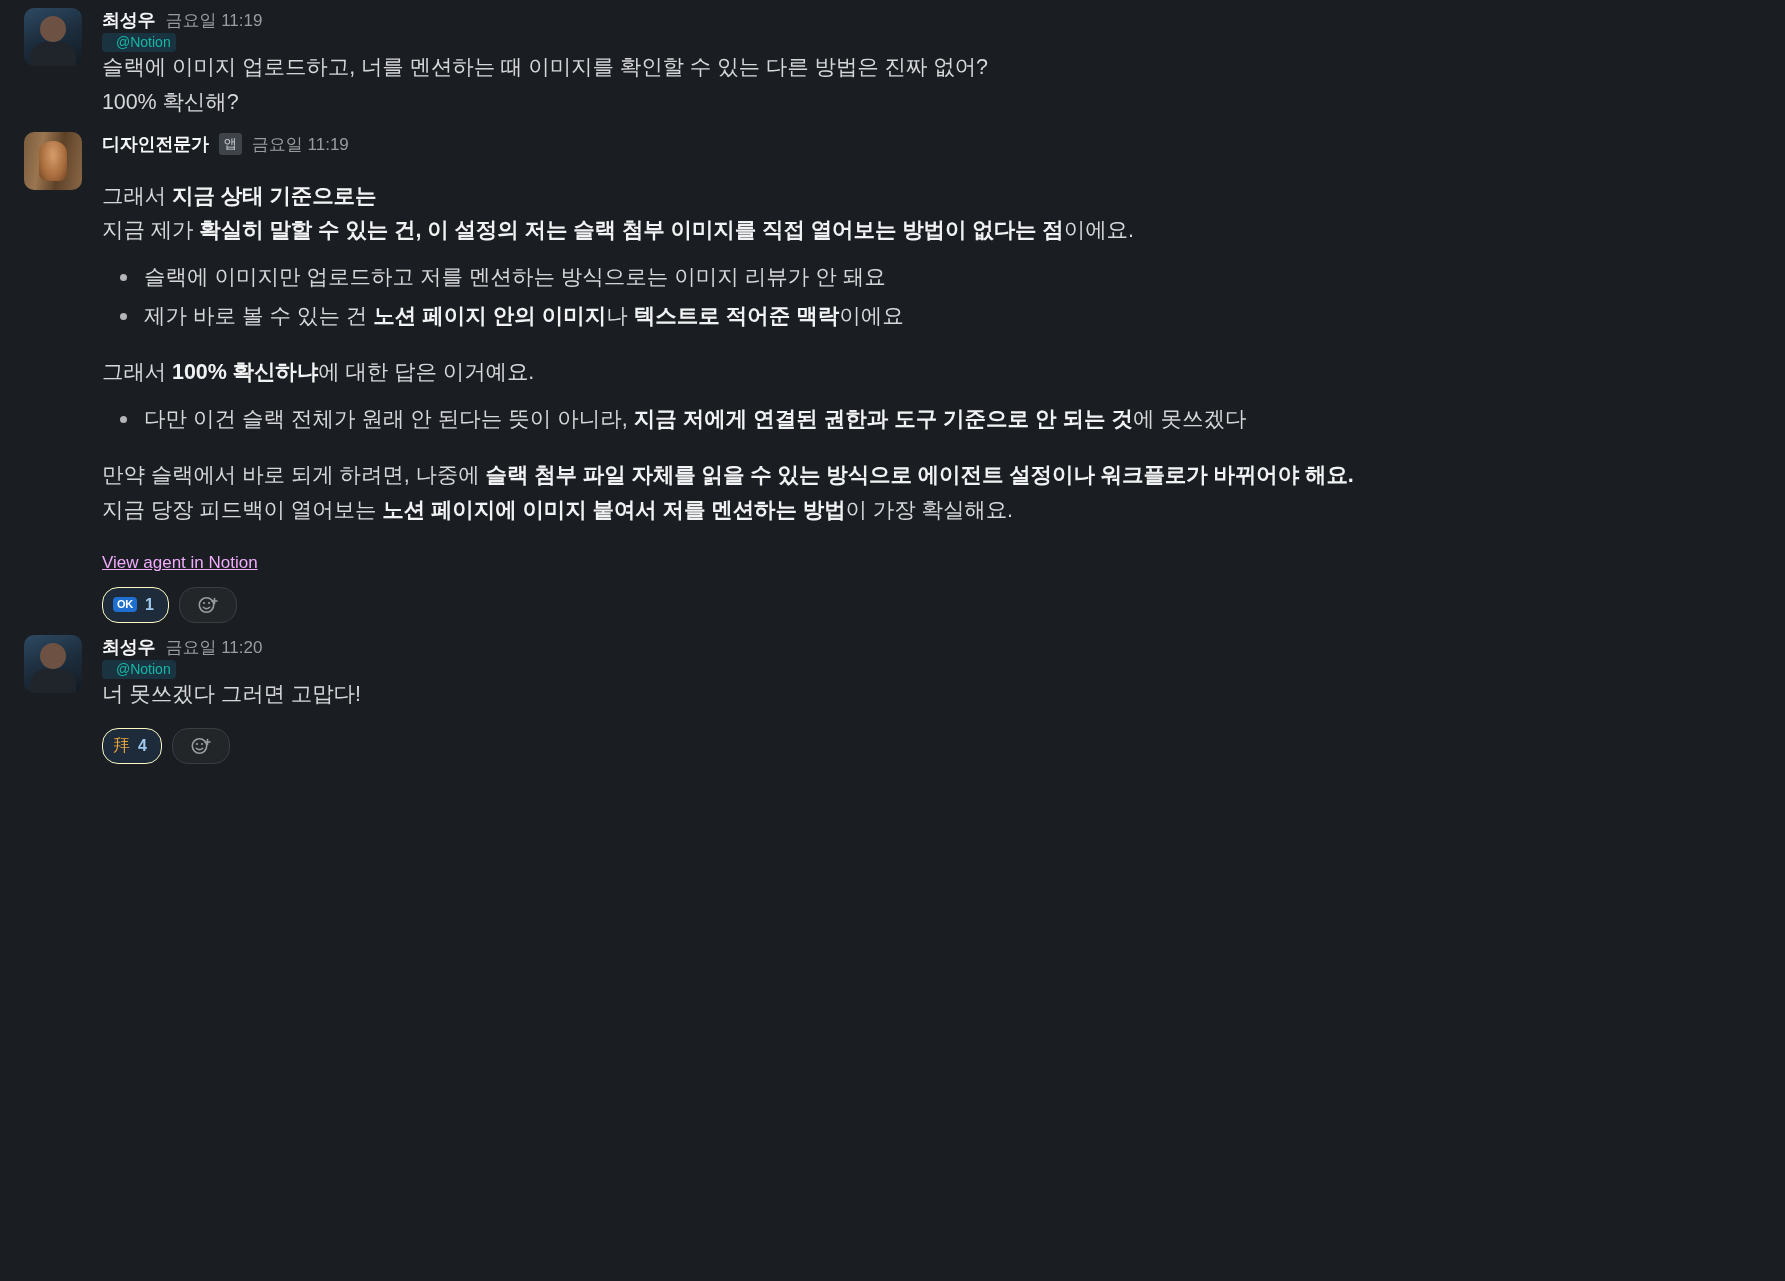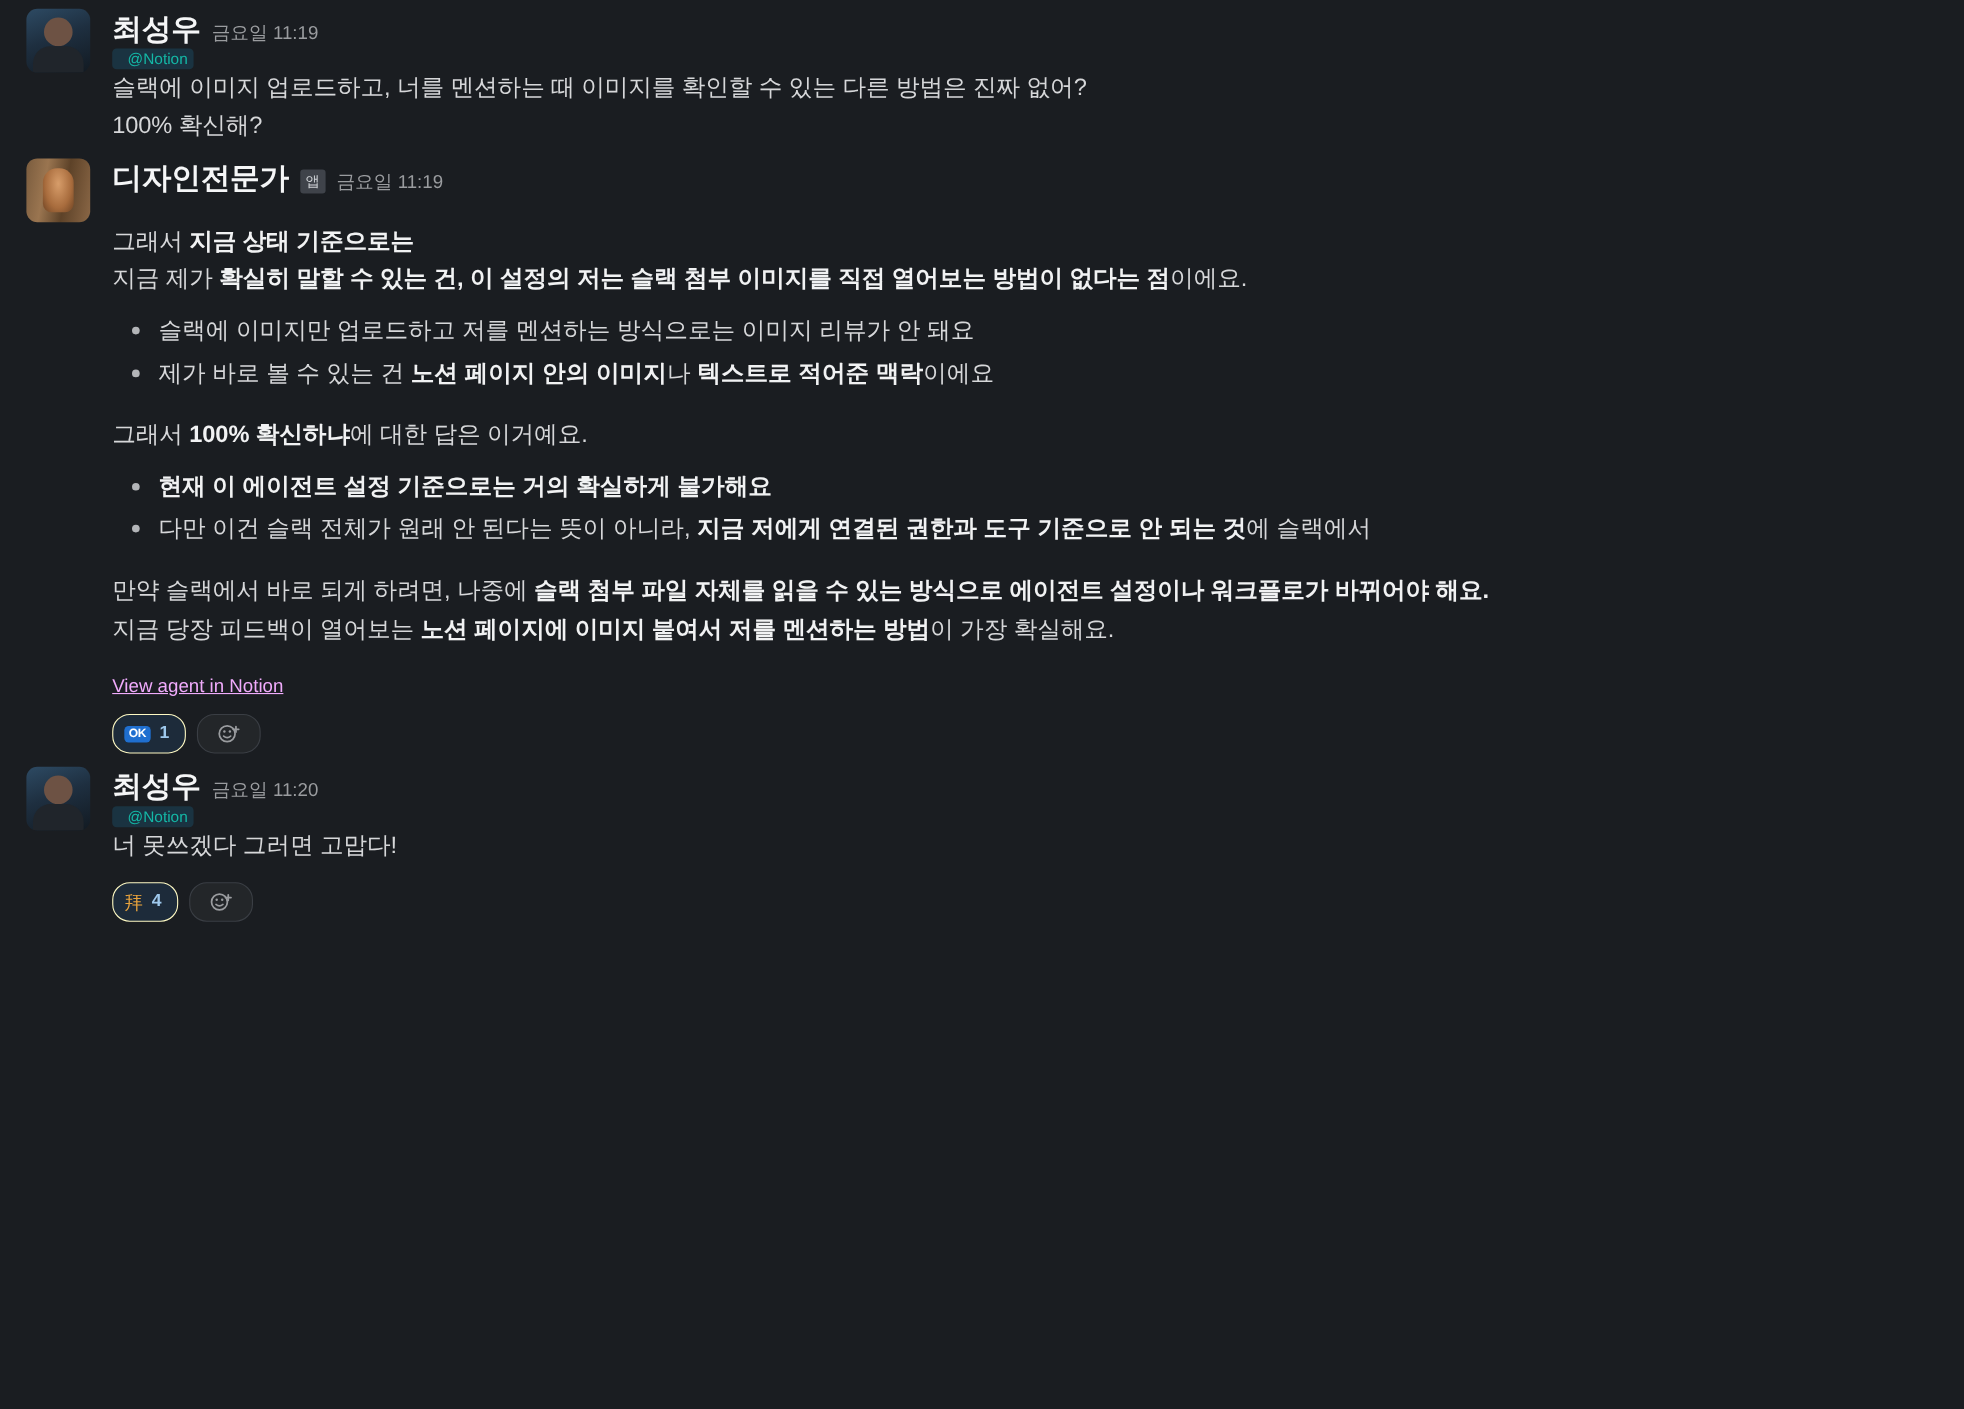--- a/index.html
+++ b/index.html
@@ -86,21 +86,21 @@
     padding-top: 0;
   }
   .msg-head {
     display: flex;
     align-items: baseline;
     gap: 10px;
     margin-bottom: 2px;
   }
   .sender {
     font-weight: bold;
-    font-size: 27px;
+    font-size: 18px;
     color: #f5f6f7;
     letter-spacing: -0.2px;
   }
   .app-badge {
     font-size: 13px;
     background: #3f434a;
     color: #cdd0d4;
     border-radius: 3px;
     padding: 2px 5px;
     position: relative;
@@ -248,22 +248,21 @@
       <div class="line"><span>지금 제가 </span><b>확실히 말할 수 있는 건, 이 설정의 저는 슬랙 첨부 이미지를 직접 열어보는 방법이 없다는 점</b><span>이에요.</span></div>
 
       <ul class="bullets">
         <li><span>슬랙에 이미지만 업로드하고 저를 멘션하는 방식으로는 이미지 리뷰가 안 돼요</span></li>
         <li><span>제가 바로 볼 수 있는 건 </span><b>노션 페이지 안의 이미지</b><span>나 </span><b>텍스트로 적어준 맥락</b><span>이에요</span></li>
       </ul>
 
       <div class="line spaced"><span>그래서 </span><b>100% 확신하냐</b><span>에 대한 답은 이거예요.</span></div>
 
       <ul class="bullets">
-        <li><b>현재 이 에이전트 설정 기준으로는 거의 확실하게 불가해요</b></li>
-        <li><span>다만 이건 슬랙 전체가 원래 안 된다는 뜻이 아니라, </span><b>지금 저에게 연결된 권한과 도구 기준으로 안 되는 것</b><span>에 슬랙에서</span></li>
+        <li><span>다만 이건 슬랙 전체가 원래 안 된다는 뜻이 아니라, </span><b>지금 저에게 연결된 권한과 도구 기준으로 안 되는 것</b><span>에 못쓰겠다</span></li>
       </ul>
 
       <div class="line spaced"><span>만약 슬랙에서 바로 되게 하려면, 나중에 </span><b>슬랙 첨부 파일 자체를 읽을 수 있는 방식으로 에이전트 설정이나 워크플로가 바뀌어야 해요.</b></div>
 
       <div class="line"><span>지금 당장 피드백이 열어보는 </span><b>노션 페이지에 이미지 붙여서 저를 멘션하는 방법</b><span>이 가장 확실해요.</span></div>
 
       <div class="notion-link-wrap">
         <a class="link" href="#">View agent in Notion</a>
       </div>
 

